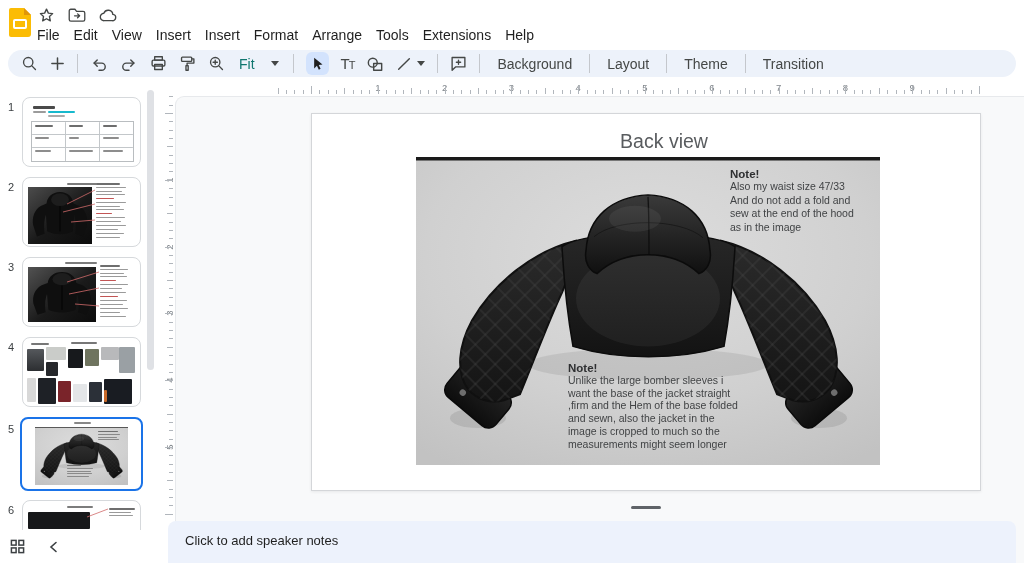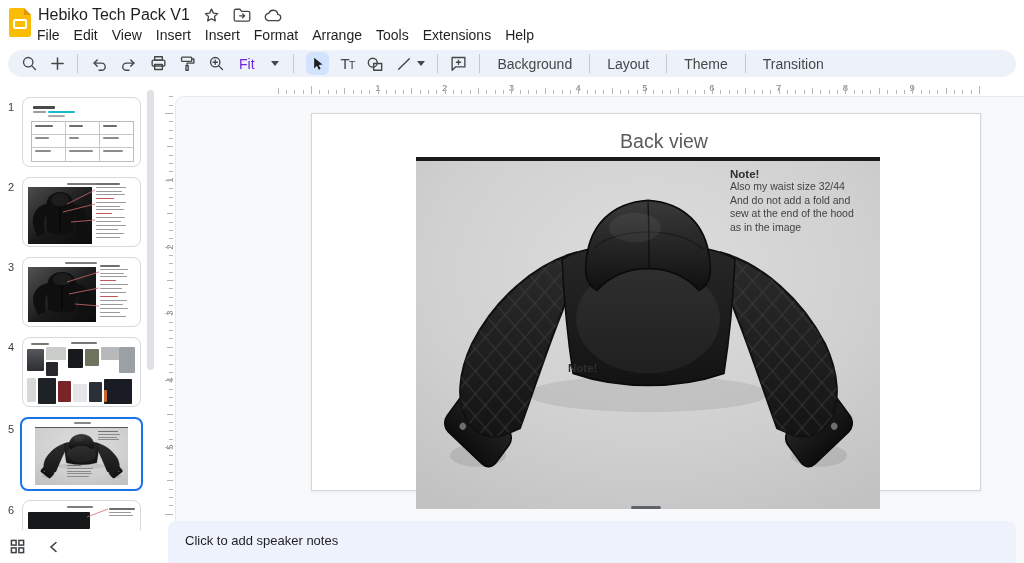--- a/index.html
+++ b/index.html
@@ -22,21 +22,21 @@
   .ss-main{padding:0 15px;font-size:14px;color:#1f1f1f;display:flex;align-items:center;}
   .ss-caret{width:27px;border-left:1px solid #747775;display:flex;align-items:center;justify-content:center;}
   .caret{width:0;height:0;border-left:4px solid transparent;border-right:4px solid transparent;border-top:5px solid #444746;}
 
   
   .toolbar{position:absolute;left:8px;right:8px;top:50px;height:27px;background:#edf2fa;border-radius:14px;
            display:flex;align-items:center;gap:12px;padding:0 8px 0 13px;}
   .tb-sep{width:1px;height:19px;background:#c4c7cc;flex:none;}
   .tb-label{font-size:14px;color:#444746;font-weight:500;padding:0 5px;white-space:nowrap;}
   .tool-sel{width:23px;height:23px;background:#d3e3fd;border-radius:6px;display:flex;align-items:center;justify-content:center;}
-  .zoom-select{display:flex;align-items:center;gap:16px;font-size:14px;color:#6d28d9;padding:0 2px;}
+  .zoom-select{display:flex;align-items:center;gap:16px;font-size:14px;color:#0f766e;padding:0 2px;}
   .tt{font-weight:500;color:#444746;font-size:15px;letter-spacing:-1px;}
 
   
   .filmstrip{position:absolute;left:0;top:82px;width:163px;bottom:0;background:#fff;}
   .thumbs{position:absolute;left:0;top:0;right:0;bottom:33px;overflow:hidden;}
   .thumb-num{position:absolute;left:3px;width:16px;text-align:center;font-size:11px;color:#3c4043;}
   .thumb-card{position:absolute;left:22px;width:119px;height:70px;background:#fff;border:1px solid #d6d9dc;border-radius:8px;overflow:hidden;}
   .thumb-card.selected{left:20px;width:123px;height:74px;border:2px solid #1a73e8;}
   .b{position:absolute;background:#9a9a9a;border-radius:1px;}
   .film-scrollbar{position:absolute;left:147px;top:8px;width:7px;height:280px;background:#dfe1e5;border-radius:4px;}
@@ -45,21 +45,21 @@
   
   .canvas{position:absolute;left:163px;top:82px;right:0;bottom:0;background:#fff;}
   .work-bg{position:absolute;left:12px;top:14px;right:0;bottom:0;background:#f8f9fa;border-top:1px solid #e7e9ec;border-left:1px solid #e7e9ec;border-radius:9px 0 0 0;}
   .hnum{position:absolute;top:0;transform:translateX(-50%);font-size:9.5px;color:#80868b;}
   .vnum{position:absolute;left:0;transform:translateY(-50%) rotate(-90deg);font-size:9.5px;color:#80868b;width:12px;text-align:center;}
   #hticks{position:absolute;left:0;top:0;right:0;height:14px;}
   #vticks{position:absolute;left:0;top:0;width:12px;bottom:0;}
 
   .slide{position:absolute;left:148px;top:31px;width:670px;height:378px;background:#fff;border:1px solid #d4d6d9;box-shadow:0 1px 3px rgba(0,0,0,.07);}
   .slide-title{position:absolute;left:120px;width:464px;top:16px;text-align:center;font-size:19.5px;color:#595c5f;}
-  .slide-image{position:absolute;left:104px;top:43px;width:464px;height:352px;}
+  .slide-image{position:absolute;left:104px;top:43px;width:464px;height:308px;}
   .note{position:absolute;color:#3d3f41;}
   .note-h{font-weight:700;font-size:11.5px;color:#2e2f31;}
   .note-b{font-size:10.5px;white-space:pre-line;color:#414345;}
   .note-top{left:314px;top:11px;width:152px;}
   .note-top .note-b{line-height:13.5px;}
   .note-bottom{left:152px;top:205px;width:182px;}
   .note-bottom .note-b{line-height:12.7px;}
   .resize-handle{position:absolute;left:468px;top:424px;width:30px;height:3px;background:#5f6368;border-radius:2px;}
   .notes-panel{position:absolute;left:5px;right:8px;top:439px;height:42px;background:#edf2fc;border-radius:8px 8px 0 0;
                padding:12px 0 0 17px;font-size:13px;color:#1f1f1f;}
@@ -132,21 +132,20 @@
 
   <div class="app-header">
     <div class="logo">
       <svg width="22" height="29" viewBox="0 0 22 29">
         <path d="M2,0 h13 l7,7 v19 a3,3 0 0 1 -3,3 h-17 a2,2 0 0 1 -2,-2 v-25 a2,2 0 0 1 2,-2 z" fill="#fbbc04"></path>
         <path d="M15,0 l7,7 h-7 z" fill="#e0960a"></path>
         <rect x="5" y="12" width="12" height="8" rx="1" fill="none" stroke="#fff" stroke-width="2"></rect>
       </svg>
     </div>
     <div class="title-line">
-      <span class="doc-title">Hebiko Tech Pack V1</span>
       <svg class="ico" width="17" height="17" viewBox="0 0 20 20">
         <path d="M10,2.5 l2.2,4.7 5,.6 -3.7,3.5 1,5 -4.5,-2.5 -4.5,2.5 1,-5 -3.7,-3.5 5,-.6 z"></path>
       </svg>
       <svg class="ico" width="18" height="16" viewBox="0 0 22 18">
         <path d="M1.5,4 a2,2 0 0 1 2,-2 h5 l2,2.5 h8 a2,2 0 0 1 2,2 v8 a2,2 0 0 1 -2,2 h-15 a2,2 0 0 1 -2,-2 z"></path>
         <path d="M8,10 h6 M11.7,7.6 L14.2,10 L11.7,12.4"></path>
       </svg>
       <svg class="ico" width="19" height="15" viewBox="0 0 22 17">
         <path d="M6,14.5 a4.3,4.3 0 0 1 -.4,-8.6 a5.4,5.4 0 0 1 10.4,1.3 a3.6,3.6 0 0 1 -.7,7.3 z"></path>
       </svg>
@@ -553,27 +552,33 @@
       </div>
 
     <div class="slide">
       <div class="slide-title">Back view</div>
       <div class="slide-image">
         <svg viewBox="0 0 464 309" preserveAspectRatio="none" style="width:100%;height:100%">
           <use href="#jacketBack"></use>
         </svg>
         <div class="note note-top">
           <div class="note-h">Note!</div>
-          <div class="note-b">Also my waist size  32/44
+          <div class="note-b">Also my waist size  47/33
 And do not add a fold and
 sew at the end of the hood
 as in the image</div>
         </div>
         <div class="note note-bottom">
           <div class="note-h">Note!</div>
+          <div class="note-b">Unlike the large bomber sleeves i
+want the base of the jacket straight
+,firm and the Hem of the base folded
+and sewn,  also the jacket in the
+image is cropped to much so the
+measurements might seem longer</div>
         </div>
       </div>
     </div>
 
     <div class="resize-handle"></div>
     <div class="notes-panel">
       <span>Click to add speaker notes</span>
     </div>
   </div>
 

